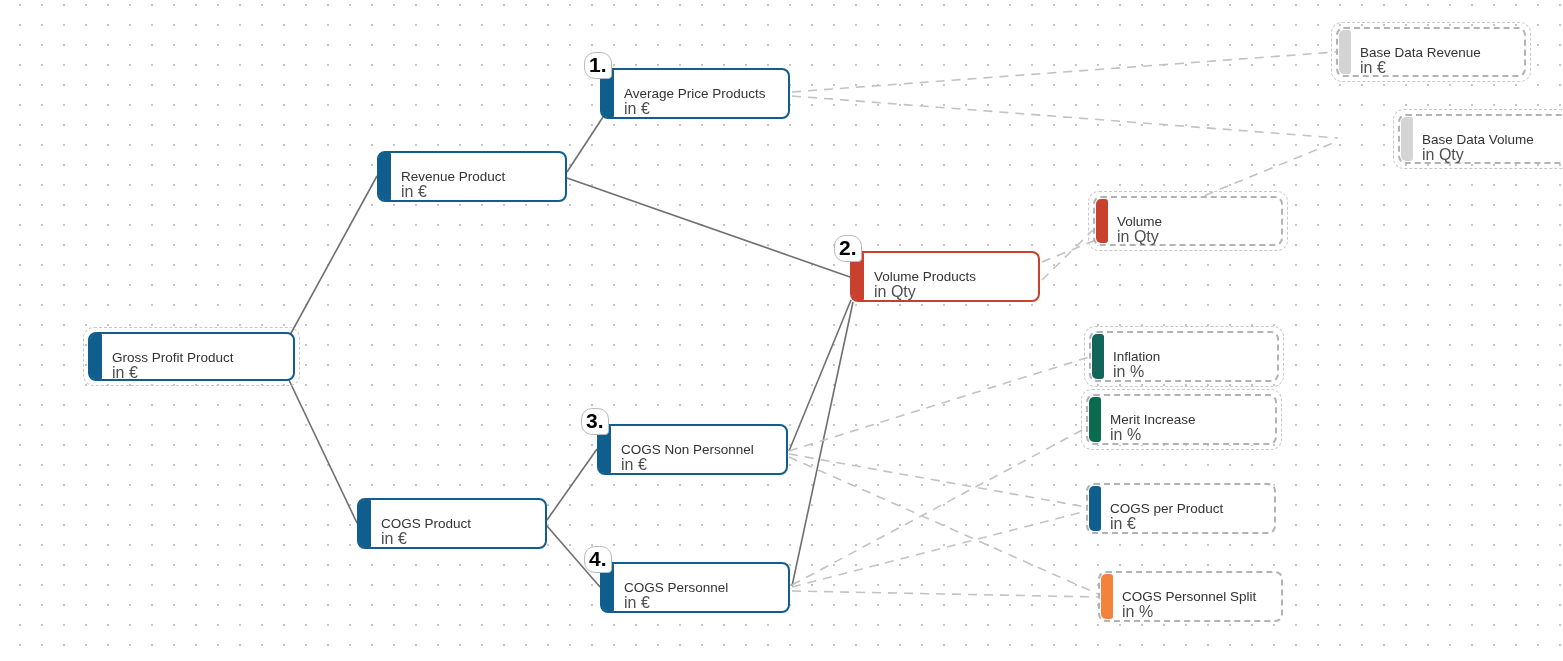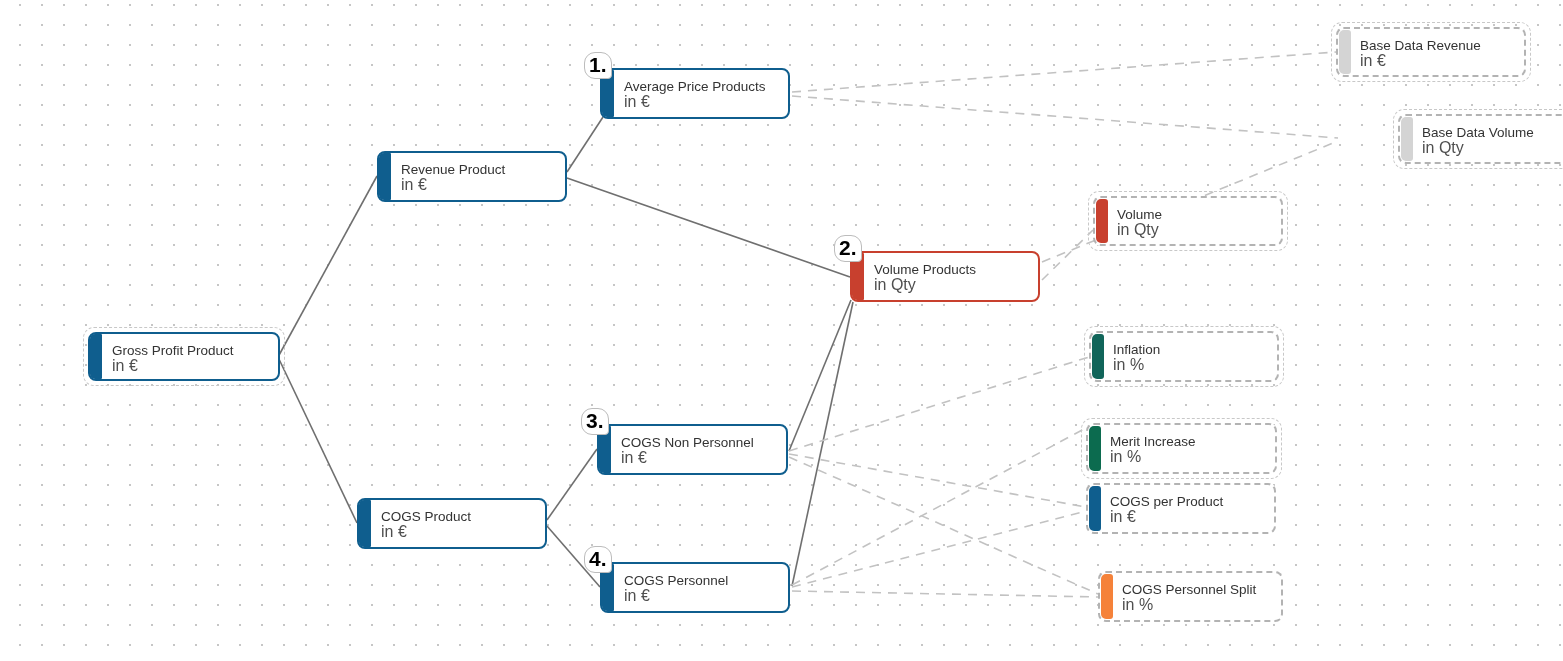--- a/index.html
+++ b/index.html
@@ -18,21 +18,21 @@
     box-shadow:0 0 0 2px rgba(255,255,255,.0);
   }
   .node.solid{border:2px solid #0f5e8e;}
   .node.dashedStyle{border:2px dashed #b3b3b3;}
   .accent{
     position:absolute;left:0;top:0;bottom:0;width:12px;
     border-radius:5px 1px 1px 5px;
   }
   .node.dashedStyle .accent{left:1px;top:1px;bottom:1px;border-radius:5px 3px 3px 5px;}
   .node-title{
-    margin:9px 6px 0 22px;font-size:13.5px;color:#333333;white-space:nowrap;line-height:15px;
+    margin:16px 6px 0 22px;font-size:13.5px;color:#333333;white-space:nowrap;line-height:15px;
   }
   .node-unit{
     margin:2px 6px 0 22px;font-size:16px;color:#4f4f4f;white-space:nowrap;line-height:12px;
   }
   .outer-dashed{
     position:absolute;inset:-7px;border:1.5px dashed #c8c8c8;border-radius:11px;pointer-events:none;
   }
   .order-badge{
     position:absolute;left:-18px;top:-18px;z-index:5;
     background:#ffffff;border:1.5px solid #bcbcbc;
@@ -75,21 +75,21 @@
         <div class="node-title">Average Price Products</div>
         <div class="node-unit">in €</div>
         <div class="order-badge">1.</div>
         <span class="corner-dot"></span>
       </div>
       <div class="node solid" style="left: 377px; top: 151px; width: 190px; height: 51px; border-color: rgb(15, 94, 142);">
         <span class="accent" style="background: rgb(15, 94, 142);"></span>
         <div class="node-title">Revenue Product</div>
         <div class="node-unit">in €</div>
       </div>
-      <div class="node solid" style="left: 88px; top: 332px; width: 192px; height: 49px; border-color: rgb(15, 94, 142);">
+      <div class="node solid" style="left: 88px; top: 332px; width: 207px; height: 49px; border-color: rgb(15, 94, 142);">
         <div class="outer-dashed"></div>
         <span class="accent" style="background: rgb(15, 94, 142);"></span>
         <div class="node-title">Gross Profit Product</div>
         <div class="node-unit">in €</div>
       </div>
       <div class="node solid" style="left: 850px; top: 251px; width: 190px; height: 51px; border-color: rgb(200, 64, 46);">
         <span class="accent" style="background: rgb(200, 64, 46);"></span>
         <div class="node-title">Volume Products</div>
         <div class="node-unit">in Qty</div>
         <div class="order-badge">2.</div>
@@ -131,21 +131,21 @@
         <span class="accent" style="background: rgb(200, 64, 46);"></span>
         <div class="node-title">Volume</div>
         <div class="node-unit">in Qty</div>
       </div>
       <div class="node dashedStyle" style="left: 1089px; top: 331px; width: 190px; height: 51px;">
         <div class="outer-dashed"></div>
         <span class="accent" style="background: rgb(17, 101, 90);"></span>
         <div class="node-title">Inflation</div>
         <div class="node-unit">in %</div>
       </div>
-      <div class="node dashedStyle" style="left: 1086px; top: 423px; width: 191px; height: 51px;">
+      <div class="node dashedStyle" style="left: 1086px; top: 394px; width: 191px; height: 51px;">
         <div class="outer-dashed"></div>
         <span class="accent" style="background: rgb(12, 107, 79);"></span>
         <div class="node-title">Merit Increase</div>
         <div class="node-unit">in %</div>
       </div>
       <div class="node dashedStyle" style="left: 1086px; top: 483px; width: 190px; height: 51px;">
         <span class="accent" style="background: rgb(15, 94, 142);"></span>
         <div class="node-title">COGS per Product</div>
         <div class="node-unit">in €</div>
       </div>

